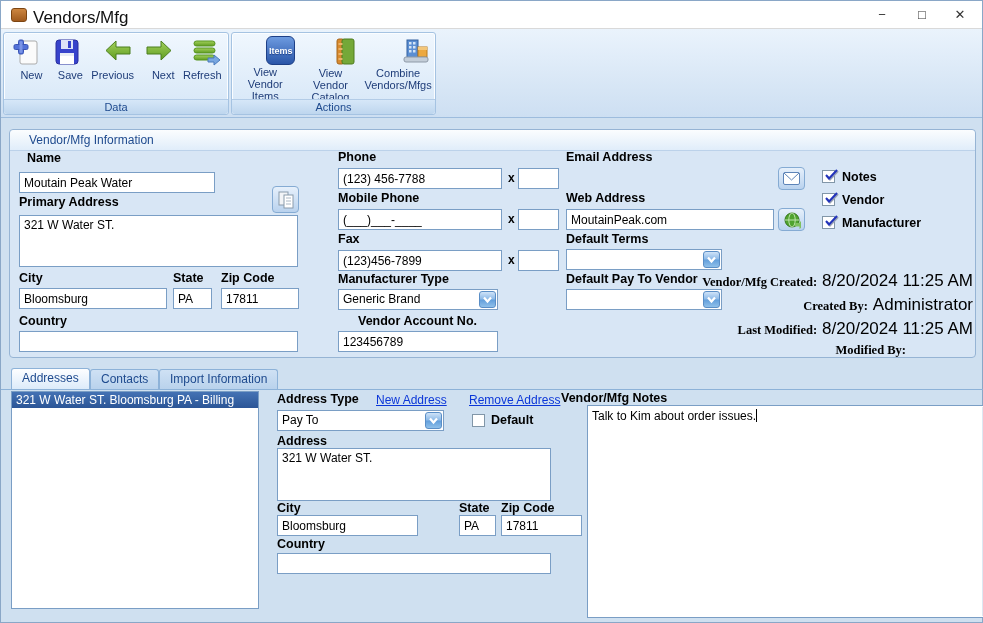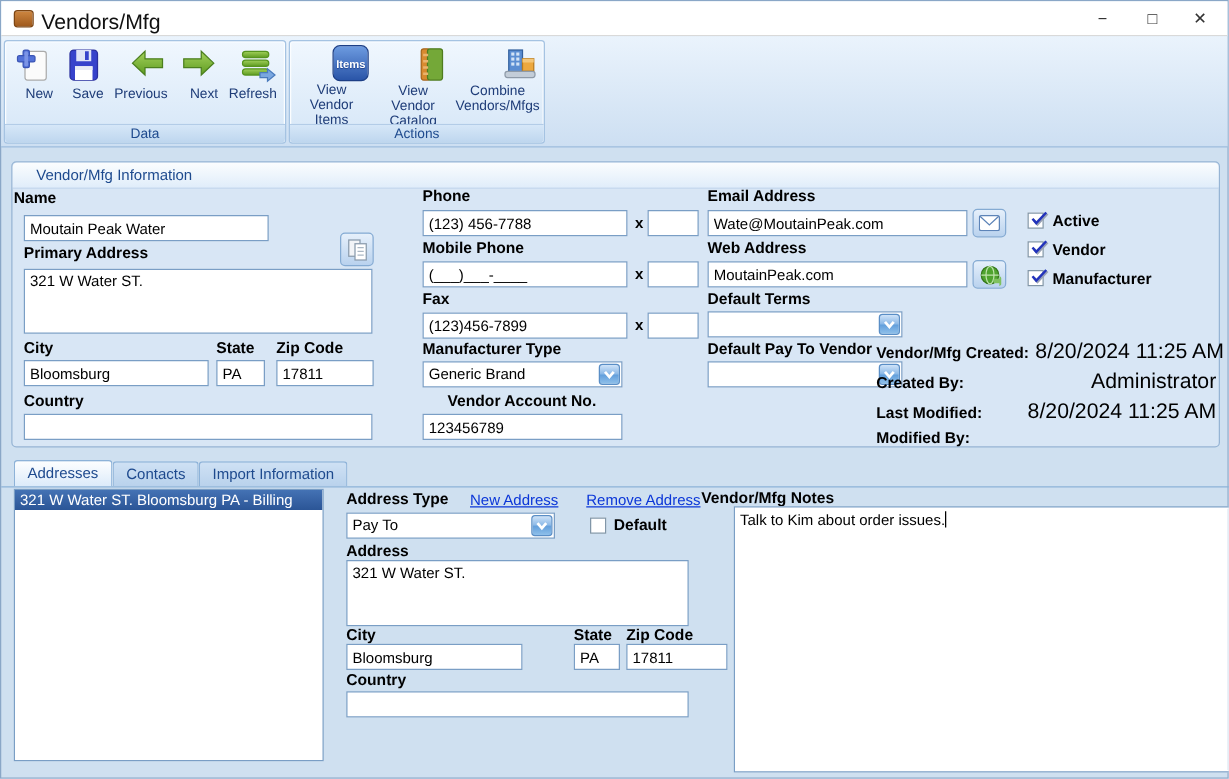--- a/index.html
+++ b/index.html
@@ -34,21 +34,21 @@
   .xlbl { position:absolute; font-size:12px; font-weight:bold; }
   .dd { position:absolute; background:#fff; border:1px solid #7a9ec5;padding-left:40px; }
   .dd-text { position:absolute; left:4px; top:2px; right:20px; font-size:12px; white-space:nowrap; overflow:hidden; }
   .dd-btn { position:absolute; top:1px; right:1px; bottom:1px; width:17px; border-radius:3px; background:linear-gradient(#cfe3f8 0%,#8fbbe8 45%,#64a0dc 55%,#8fc0ea 100%); border:1px solid #5a8ec6; display:flex; align-items:center; justify-content:center; }
   .iconbtn { position:absolute; border:1px solid #85abd3; border-radius:4px; background:linear-gradient(#e6f0fb,#b9d2ee); display:flex; align-items:center; justify-content:center; }
   .cb { position:absolute; width:13px; height:13px; background:#fff; border:1px solid #8196a8; }
   .cb svg { position:absolute; left:0px; top:-3px; overflow:visible; }
   .cb-lbl { position:absolute; font-size:12.5px; font-weight:bold; }
 
   .audit-row { display:flex; align-items:baseline; margin-bottom:4px; }
-  .audit-lbl { width:205px; font-size:12.5px; font-weight:bold; white-space:nowrap; }
+  .audit-lbl { width:205px; text-align:right; font-size:12.5px; font-weight:bold; white-space:nowrap;font-family:Liberation Serif, serif; }
   .audit-val { margin-left:5px; font-size:17px; white-space:nowrap; }
 
   
   .tab { position:absolute; top:0; height:20px; line-height:19px; padding:0 10px; font-size:12px; color:#1e4a8e; border:1px solid #8db2d8; border-bottom:none; border-radius:3px 3px 0 0; background:linear-gradient(#cfe1f4,#b9d2ec); }
   .tab.active { background:linear-gradient(#fdfeff,#dcebfa); height:21px; z-index:2; }
   #tabline { position:absolute; left:0; width:983px; height:1px; background:#8db2d8; }
 
   
   .listbox { position:absolute; background:#fff; border:1px solid #7a9ec5; overflow:hidden; }
   .list-item.selected { background:linear-gradient(#4472b4,#2b5596); color:#fff; }
@@ -178,21 +178,21 @@
         </div>
       </div>
       <div class="rgroup-label">Actions</div>
     </div>
   </div>
 
   <div class="groupbox" style="left:8px; top:128px; width:967px; height:229px;">
     <div class="groupbox-header">Vendor/Mfg Information</div>
   </div>
 
-  <span class="lbl" style="left:10px; top:150px;">Name</span>
+  <span class="lbl" style="left:26px; top:150px;">Name</span>
   <input class="inp" style="left: 18px; top: 171px; width: 196px; height: 21px;" value="Moutain Peak Water">
   <div class="iconbtn" style="left:271px; top:185px; width:27px; height:27px;">
     <svg width="20" height="20">
       <rect x="3" y="2" width="9" height="13" fill="#f2f4f7" stroke="#8a9bac"></rect>
       <rect x="8" y="5" width="9" height="13" fill="#ffffff" stroke="#8a9bac"></rect>
       <line x1="10" y1="8" x2="15" y2="8" stroke="#aab7c4"></line>
         <line x1="10" y1="11" x2="15" y2="11" stroke="#aab7c4"></line>
         <line x1="10" y1="14" x2="15" y2="14" stroke="#aab7c4"></line>
     </svg>
   </div>
@@ -228,21 +228,20 @@
     <span class="dd-btn">
         <svg width="13" height="13">
           <path d="M3 4.5 L6.5 8.5 L10 4.5" fill="none" stroke="#fff" stroke-width="2.2"></path>
         </svg>
       </span>
   </div>
   <span class="lbl" style="left:337px; top:313px;margin-left:20px;">Vendor Account No.</span>
   <input class="inp" style="left: 337px; top: 330px; width: 160px; height: 21px;" value="123456789">
 
   <span class="lbl" style="left:565px; top:149px;">Email Address</span>
-  <input class="inp" style="left: 565px; top: 167px; width: 208px; height: 21px;" value="Wate@MoutainPeak.com">
   <div class="iconbtn" style="left:777px; top:166px; width:27px; height:23px;">
     <svg width="17" height="13">
       <rect x="0.5" y="0.5" width="16" height="12" rx="1.5" fill="#fff" stroke="#5d84b8"></rect>
       <path d="M1 1 L8.5 8 L16 1" fill="none" stroke="#5d84b8"></path>
     </svg>
   </div>
 
   <span class="lbl" style="left:565px; top:190px;">Web Address</span>
   <input class="inp" style="left: 565px; top: 208px; width: 208px; height: 21px;" value="MoutainPeak.com">
   <div class="iconbtn" style="left:777px; top:207px; width:27px; height:23px;">
@@ -272,21 +271,21 @@
         </svg>
       </span>
   </div>
 
   <span class="cb" style="left:821px; top:169px;">
     <svg width="16" height="16">
         <path d="M3 7 L6 10.5 L14 2" fill="none" stroke="#98a2b5" stroke-width="2" transform="translate(1,1)"></path>
         <path d="M3 7 L6 10.5 L14 2" fill="none" stroke="#2233bb" stroke-width="2"></path>
       </svg>
   </span>
-  <span class="cb-lbl" style="left:841px; top:169px;">Active</span>
+  <span class="cb-lbl" style="left:841px; top:169px;">Notes</span>
   <span class="cb" style="left:821px; top:192px;">
     <svg width="16" height="16">
         <path d="M3 7 L6 10.5 L14 2" fill="none" stroke="#98a2b5" stroke-width="2" transform="translate(1,1)"></path>
         <path d="M3 7 L6 10.5 L14 2" fill="none" stroke="#2233bb" stroke-width="2"></path>
       </svg>
   </span>
   <span class="cb-lbl" style="left:841px; top:192px;">Vendor</span>
   <span class="cb" style="left:821px; top:215px;">
     <svg width="16" height="16">
         <path d="M3 7 L6 10.5 L14 2" fill="none" stroke="#98a2b5" stroke-width="2" transform="translate(1,1)"></path>

